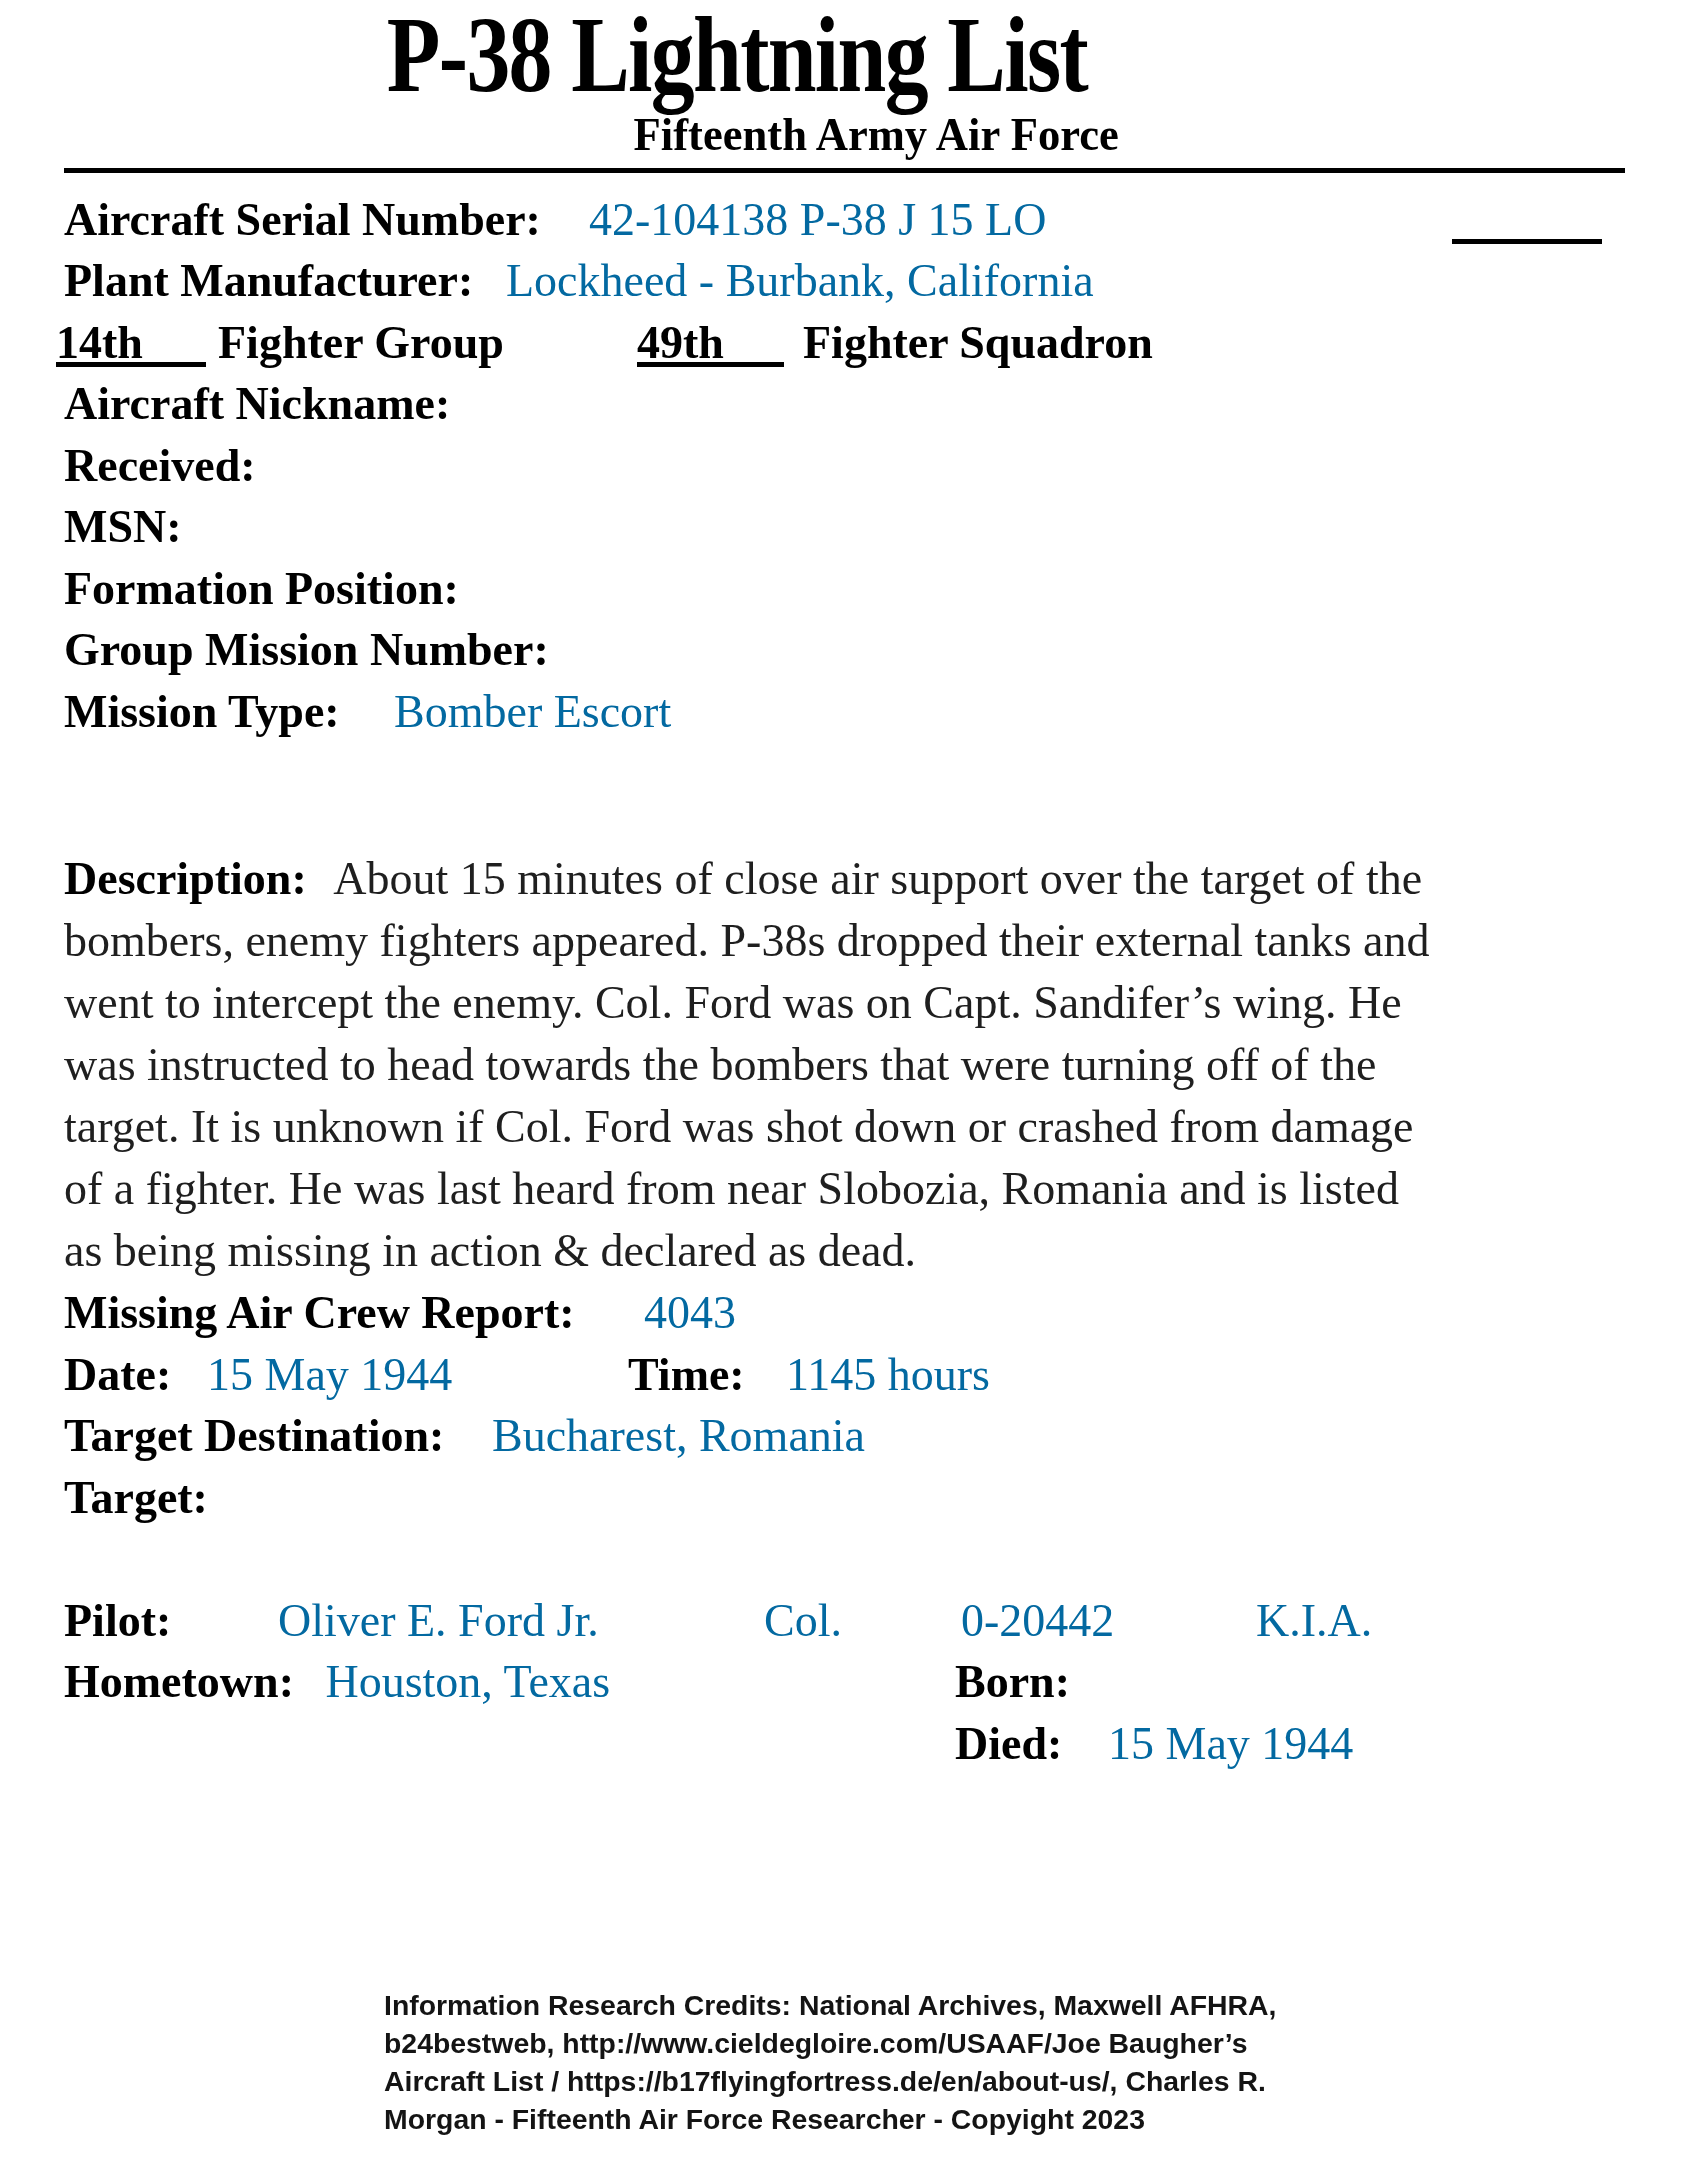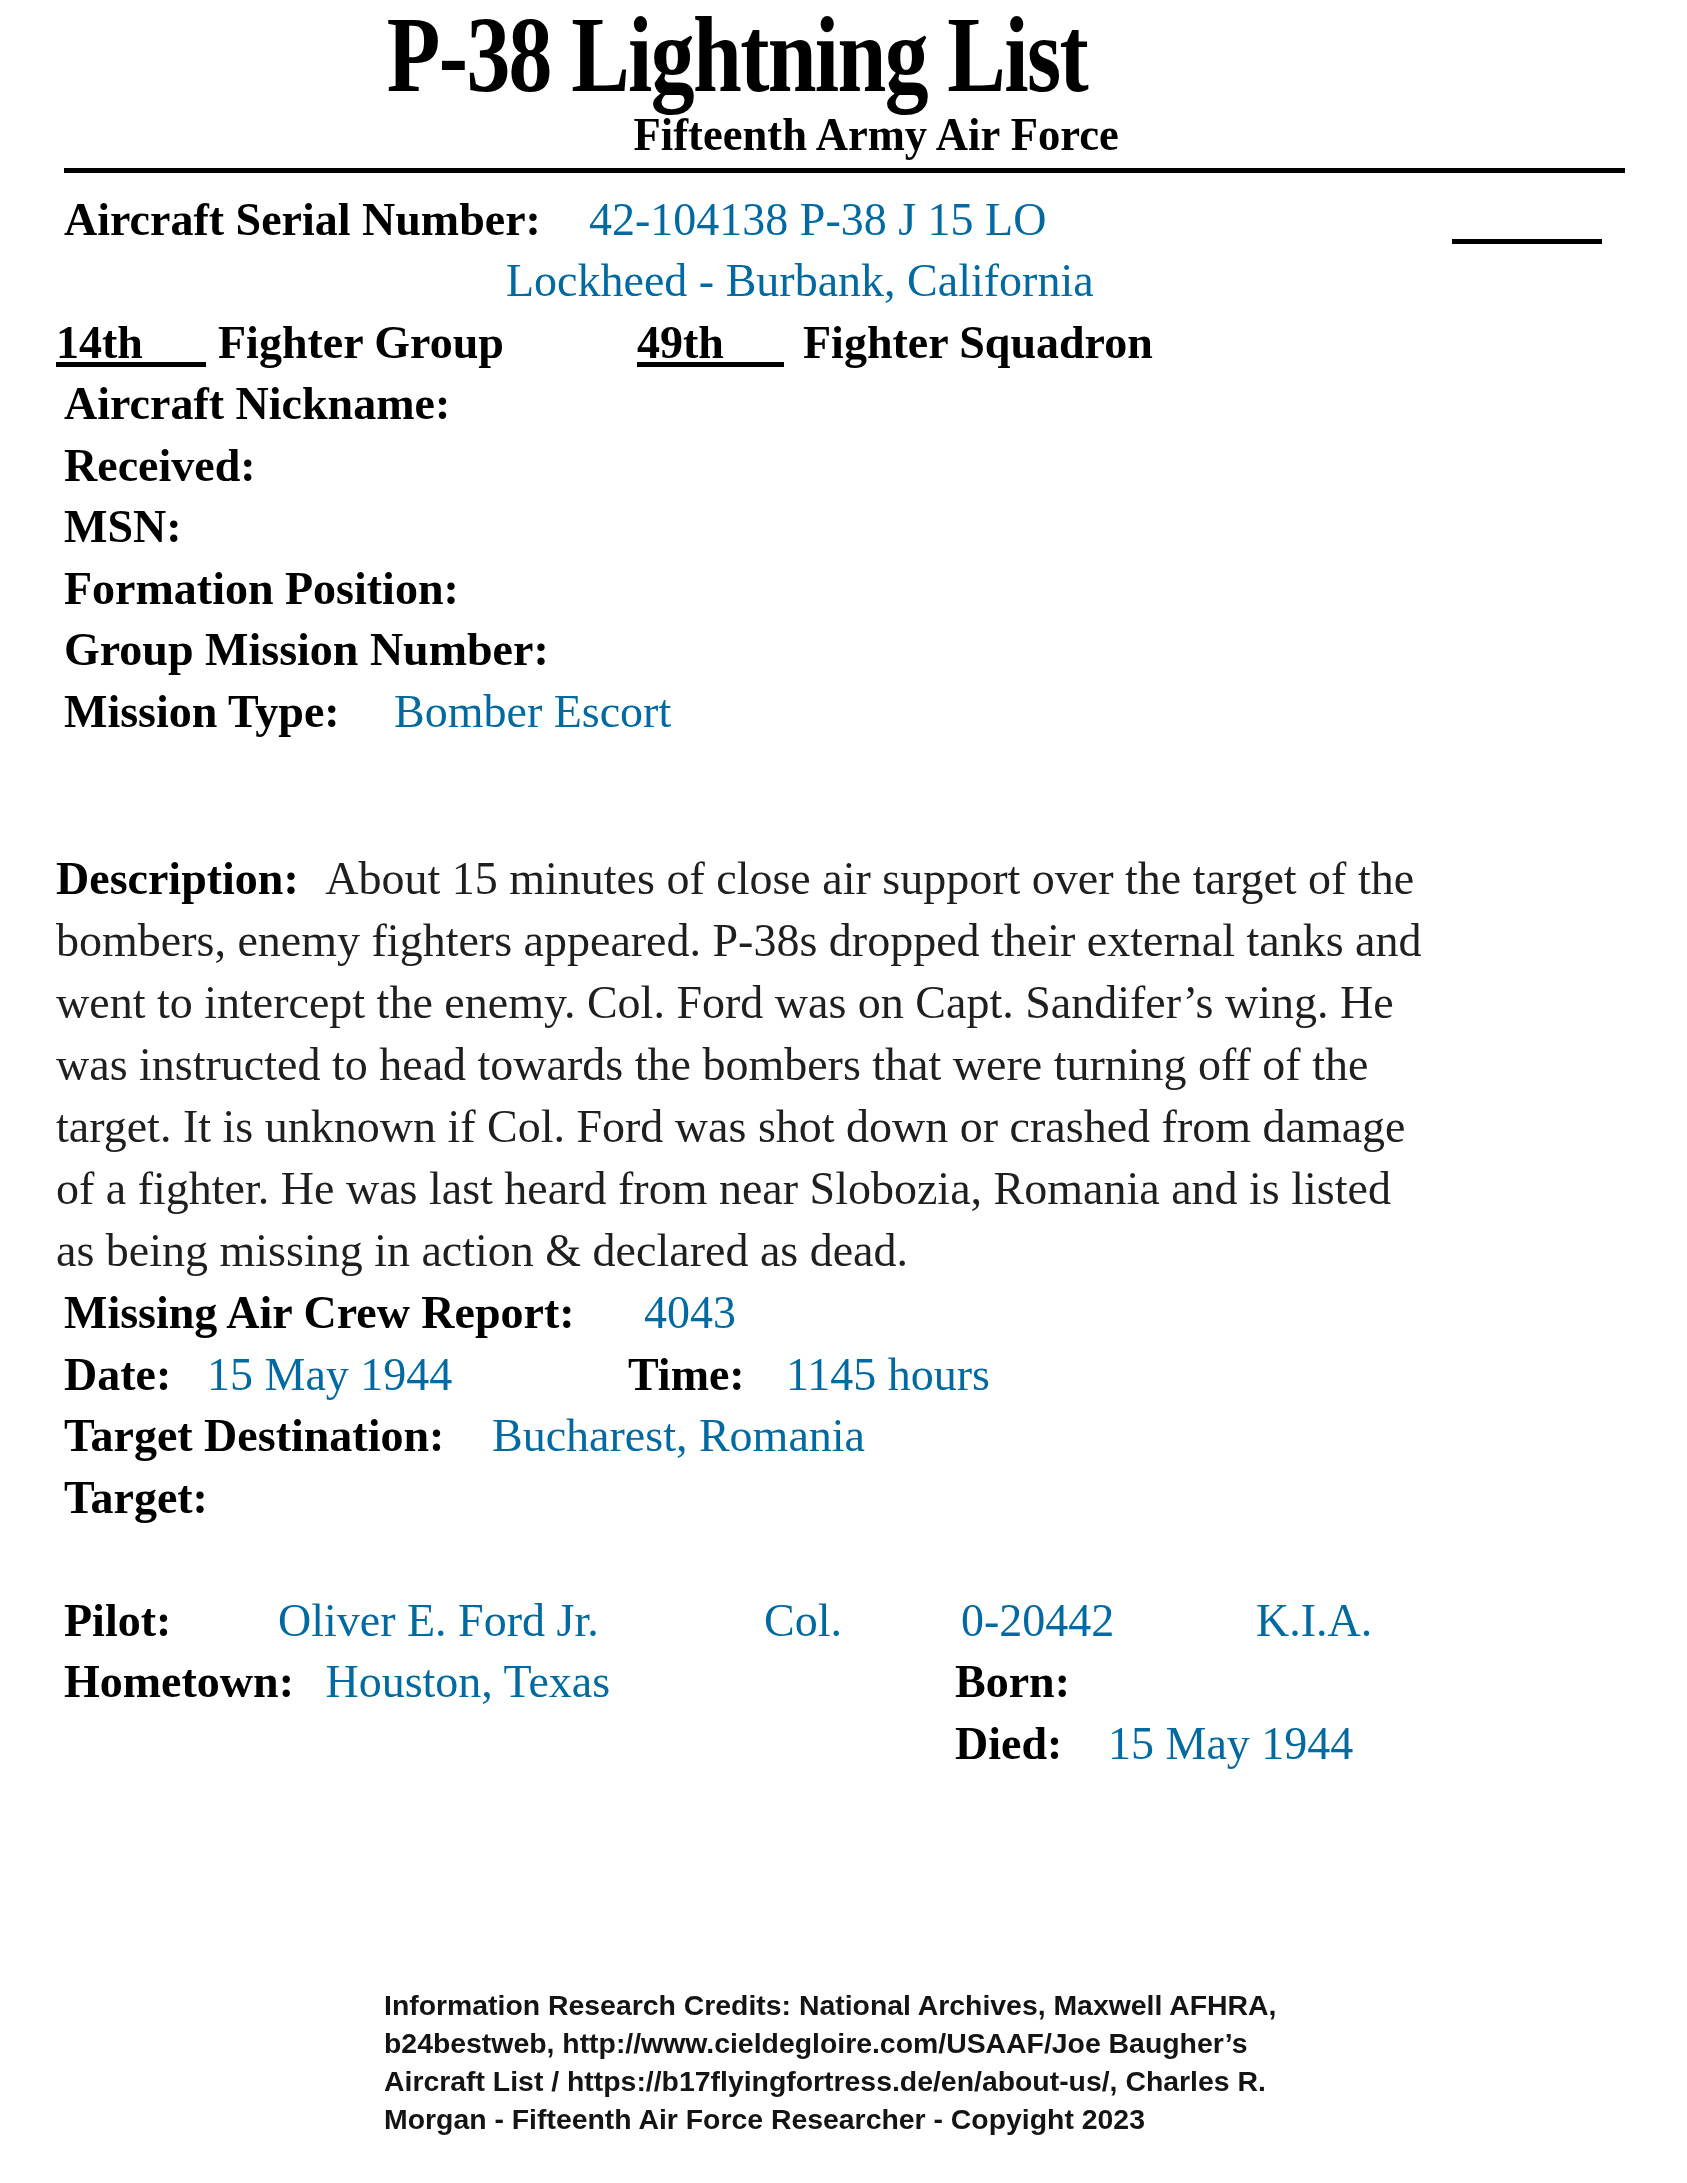--- a/index.html
+++ b/index.html
@@ -28,21 +28,21 @@
     position:absolute;left:0;width:1425px;
     padding-left:64px;box-sizing:border-box;
     font-size:46px;line-height:62px;white-space:nowrap;
   }
   .lbl{font-weight:700;color:#000;}
   .val{font-weight:400;color:#0369a1;}
   .abs{position:absolute;top:0;}
   .uline{position:absolute;top:50px;height:4.6px;background:#000;}
   .shortline{position:absolute;left:1452px;top:50px;width:150px;height:5.3px;background:#000;}
   .desc{
-    position:absolute;left:0;top:848px;width:1679px;
+    position:absolute;left:8px;top:848px;width:1679px;
     padding-left:56px;padding-right:46px;box-sizing:border-box;
     font-size:46px;line-height:62px;
   }
   .desc-text{white-space:pre-line;margin-left:26.5px;color:#1f1f1f;}
   .inline-gap{margin-left:20px;}
   .credits{
     position:absolute;left:384px;top:1986px;width:1125px;
     font-family:"Liberation Sans",sans-serif;font-weight:700;
     font-size:28.4px;line-height:38px;color:#141414;
     white-space:pre-line;
@@ -61,20 +61,21 @@
   </div>
   <div class="rule"></div>
 
   <div class="line" style="top:189px">
     <span class="lbl">Aircraft Serial Number:</span>
     <span class="val abs" style="left:589px">42-104138 P-38 J 15 LO</span>
     <span class="shortline"></span>
   </div>
 
   <div class="line" style="top:250px">
+    <span class="lbl">Plant Manufacturer:</span>
     <span class="val abs" style="left:506px">Lockheed - Burbank, California</span>
   </div>
 
   <div class="line" style="top:312px">
     <span class="lbl abs" style="left:56px">14th</span>
     <div class="uline" style="left:56px;width:150px"></div>
     <span class="lbl abs" style="left:218px">Fighter Group</span>
     <span class="lbl abs" style="left:637px">49th</span>
     <div class="uline" style="left:637px;width:147px"></div>
     <span class="lbl abs" style="left:803px">Fighter Squadron</span>

